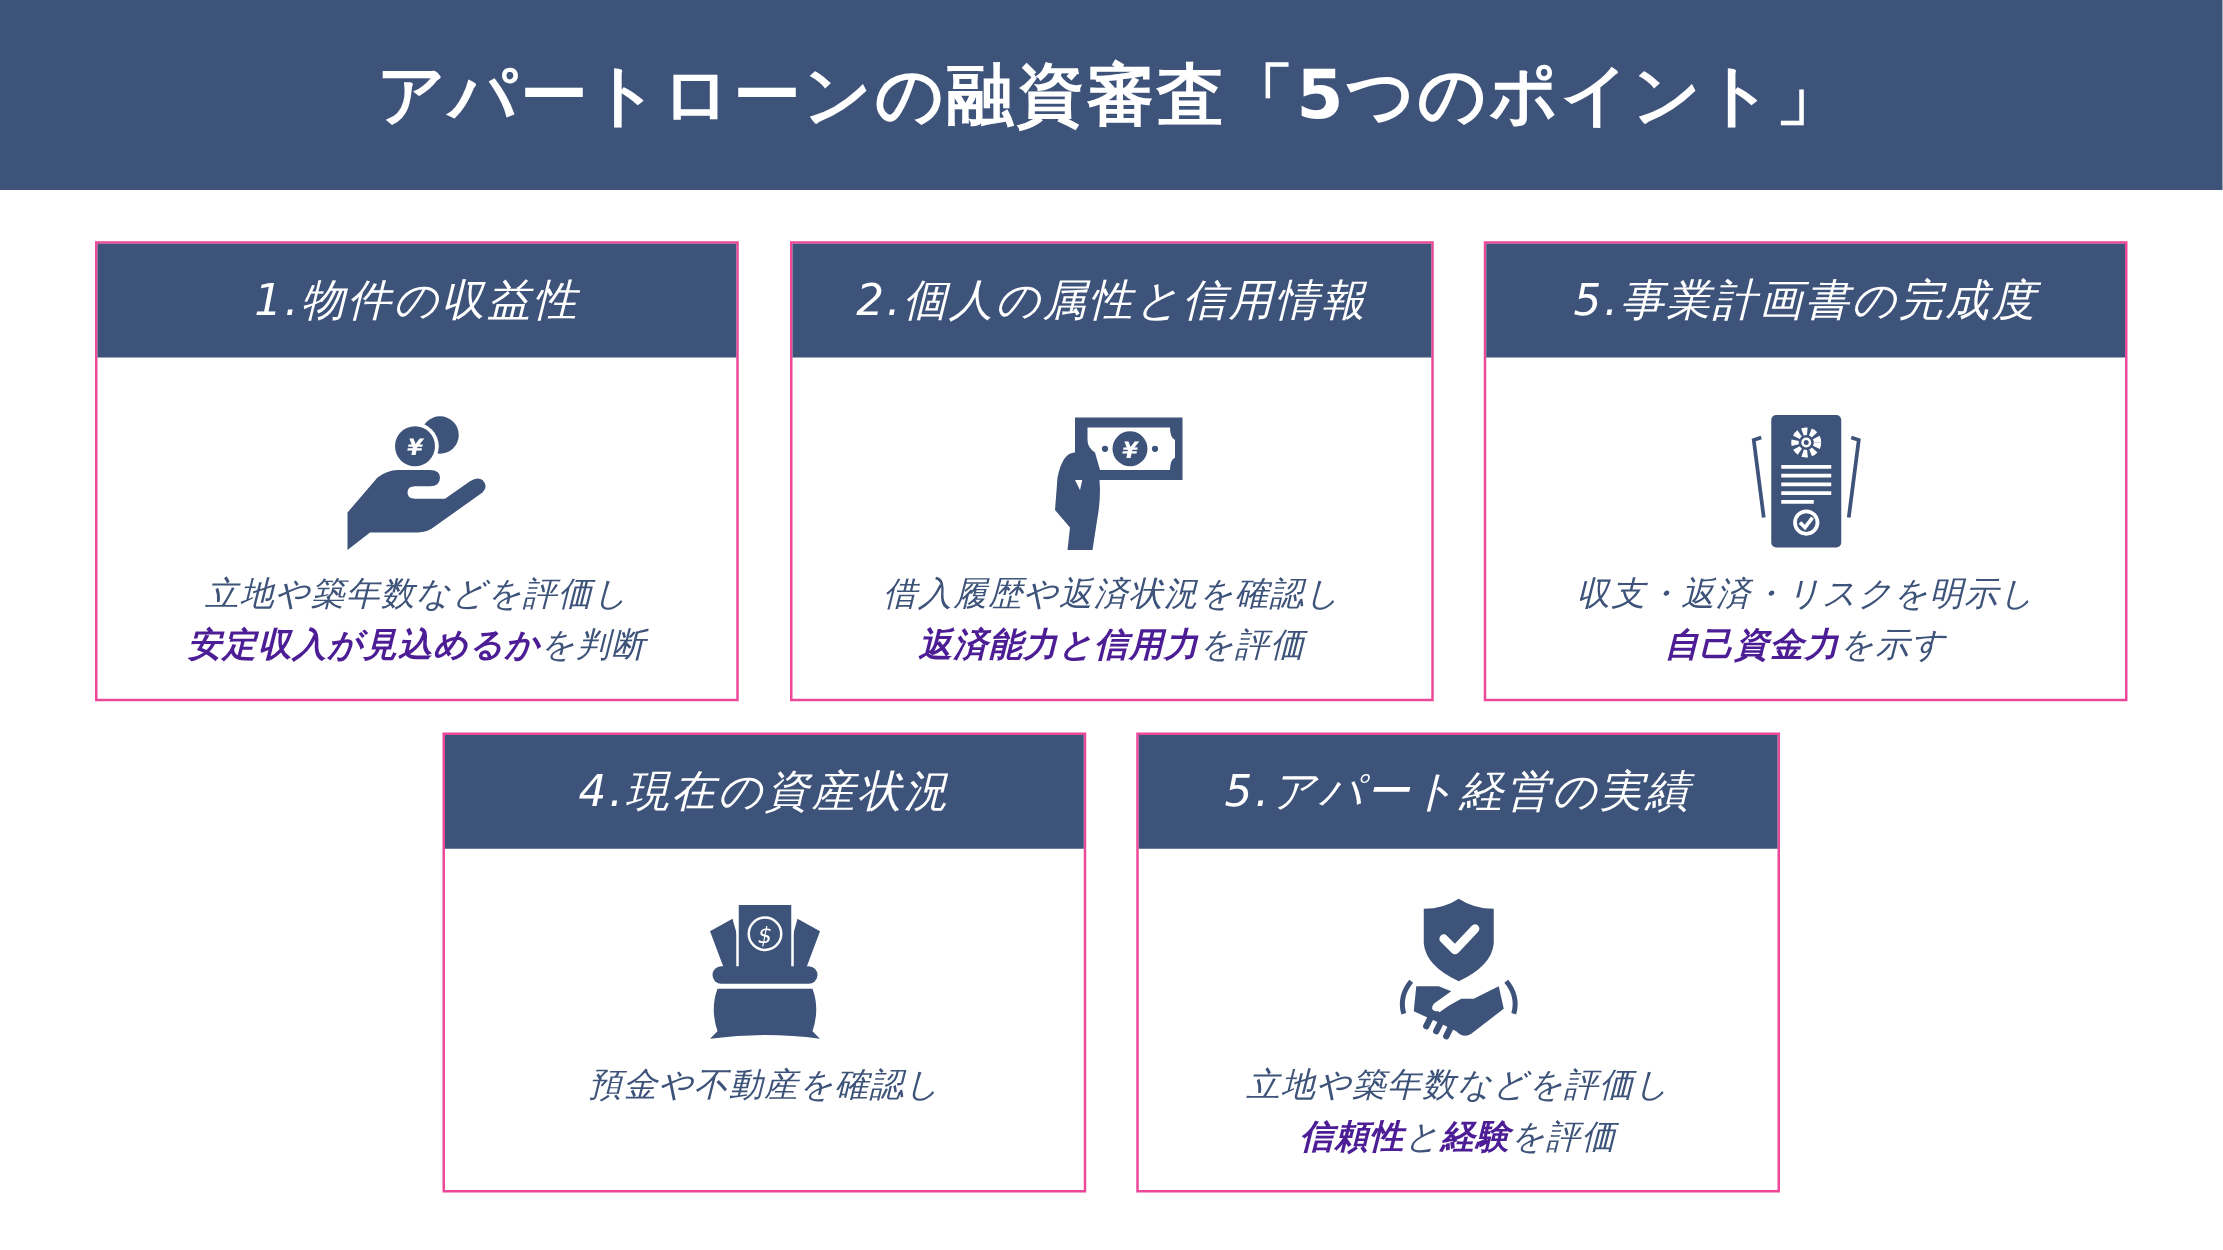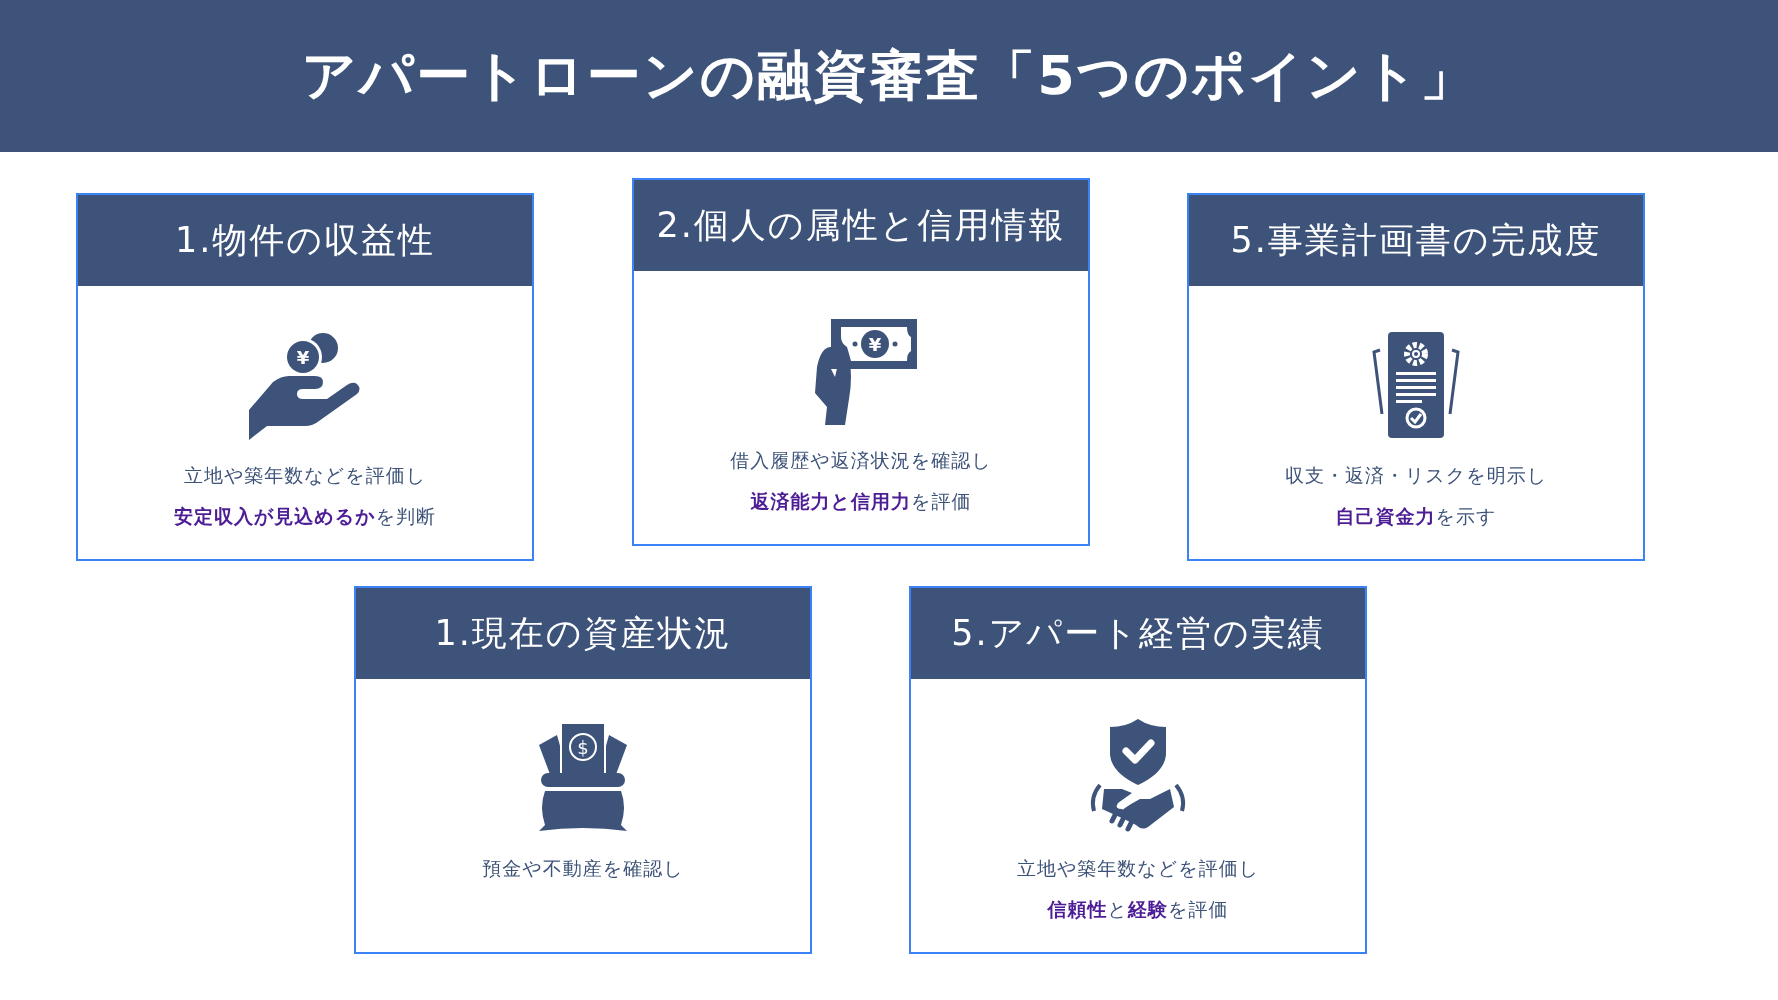--- a/index.html
+++ b/index.html
@@ -9,37 +9,37 @@
   }
   .banner {
     position:absolute; left:0; top:0; width:1778px; height:152px;
     background:#3e5379; display:flex; align-items:center; justify-content:center;
   }
   .banner h1 {
     margin:0; color:#ffffff; font-size:54px; font-weight:bold; letter-spacing:2px;
     font-family: "DejaVu Sans", sans-serif;
   }
   .card {
-    position:absolute; width:458px; height:368px; box-sizing:border-box;
-    border:2px solid #3b82f6; background:#ffffff;
+    position:absolute; width:515px; height:368px; box-sizing:border-box;
+    border:2px solid #ec4899; background:#ffffff;font-style:italic;
   }
   .card-head {
     height:91px; background:#3e5379; display:flex; align-items:center; justify-content:center;
   }
   .card-head span {
     color:#ffffff; font-size:35px; letter-spacing:2px; font-family:"DejaVu Sans", sans-serif;
   }
   .card-icon {
     position:absolute; left:50%; top:127px; transform:translateX(-50%);
     width:120px; height:120px; display:flex; align-items:center; justify-content:center;
   }
   .card-icon svg { width:120px; height:120px; }
   .card-text {
     position:absolute; left:0; right:0; top:260px; text-align:center;
-    font-size:19px; line-height:41px; color:#3e5379; letter-spacing:1px;
+    font-size:27px; line-height:41px; color:#3e5379; letter-spacing:1px;
     font-family:"DejaVu Sans", sans-serif;
   }
   .hl { color:#4c1d95; font-weight:bold; }
 </style>
 </head>
 <body>
 
 <div class="banner">
   <h1>アパートローンの融資審査「5つのポイント」</h1>
 </div>
@@ -56,21 +56,21 @@
       <text x="58" y="42" text-anchor="middle" font-size="18" font-weight="bold" fill="#fff" font-family="DejaVu Sans, sans-serif">¥</text>
       <path d="M4 88 L4 118 L22 104 L60 104 Q68 104 74 99 L112 72 Q117 67 112 62 Q108 59 102 63 L82 77 L58 77 Q52 77 52 72 Q52 67 58 67 L70 67 Q78 67 78 60 Q78 54 70 54 L44 54 Q36 54 28 60 Z" fill="#3e5379"></path>
     </svg>
   </div>
   <div class="card-text">
     <div>立地や築年数などを評価し</div>
     <div><span class="hl">安定収入が見込めるか</span><span>を判断</span></div>
   </div>
 </div>
 
-<div class="card" style="left:632px; top:178px;">
+<div class="card" style="left:632px; top:193px;">
   <div class="card-head">
     <span>2.個人の属性と信用情報</span>
   </div>
   <div class="card-icon">
     <svg viewBox="0 0 120 120">
       <rect x="30" y="12" width="86" height="50" fill="#3e5379"></rect>
       <path d="M40 20 L106 20 Q106 28 110 30 L110 44 Q106 46 106 54 L50 54 L46 40 Q40 36 40 30 Z" fill="#ffffff"></path>
       <circle cx="74" cy="37" r="14" fill="#3e5379"></circle>
       <text x="74" y="44" text-anchor="middle" font-size="18" font-weight="bold" fill="#fff" font-family="DejaVu Sans, sans-serif">¥</text>
       <circle cx="54" cy="37" r="2.5" fill="#3e5379"></circle>
@@ -105,21 +105,21 @@
     </svg>
   </div>
   <div class="card-text">
     <div>収支・返済・リスクを明示し</div>
     <div><span class="hl">自己資金力</span><span>を示す</span></div>
   </div>
 </div>
 
 <div class="card" style="left:354px; top:586px;">
   <div class="card-head">
-    <span>1.現在の資産状況</span>
+    <span>4.現在の資産状況</span>
   </div>
   <div class="card-icon">
     <svg viewBox="0 0 120 120">
       <path d="M16 30 L34 20 L44 56 L28 62 Z" fill="#3e5379"></path>
       <path d="M104 30 L86 20 L76 56 L92 62 Z" fill="#3e5379"></path>
       <rect x="38" y="8" width="44" height="52" fill="#3e5379" stroke="#fff" stroke-width="2"></rect>
       <circle cx="60" cy="32" r="13" fill="none" stroke="#fff" stroke-width="2"></circle>
       <text x="60" y="39" text-anchor="middle" font-size="18" fill="#fff" font-family="DejaVu Sans, sans-serif">$</text>
       <rect x="18" y="58" width="84" height="14" rx="7" fill="#3e5379"></rect>
       <path d="M22 76 L98 76 Q104 92 98 110 L104 116 Q60 110 16 116 L22 110 Q16 92 22 76 Z" fill="#3e5379"></path>

